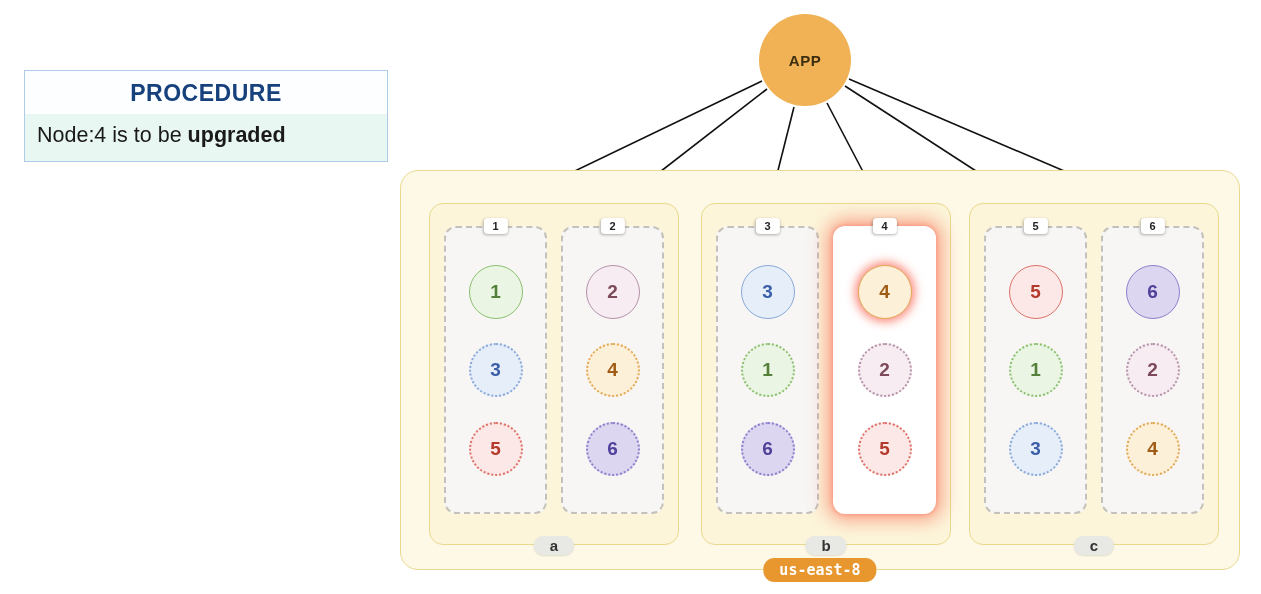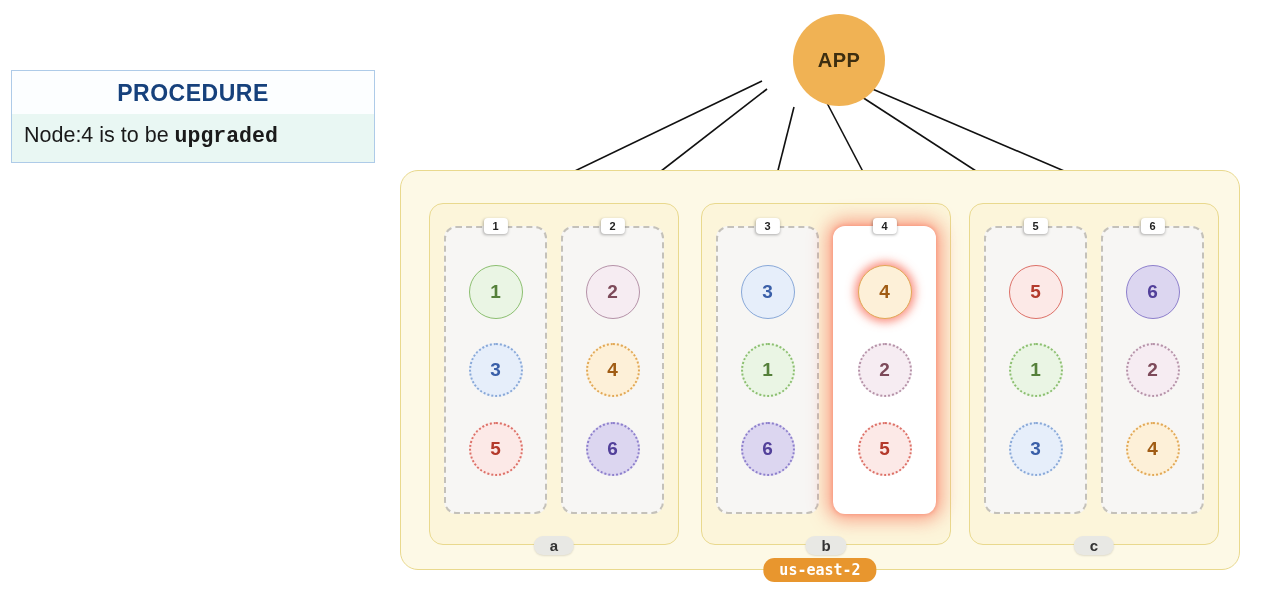--- a/index.html
+++ b/index.html
@@ -1,31 +1,31 @@
 <!DOCTYPE html>
 <html style="--app-fill: #f0b254; --region-bg: #fdf9e6; --region-border: #e9d98e; --region-label-bg: #e8962e; --zone-bg: #fcf5da; --zone-border: #e9d98e; --zone-label-bg: #e8e8e4; --node-border: #c4c1ba; --node-bg: #f7f6f4; --highlight: #f85c46; --procedure-title: #16417c; --procedure-border: #aecbe8; --procedure-body-bg: #e9f7f3; --r1b: #8cbf70; --r1f: #eaf5e4; --r1t: #55803a; --r2b: #b592a8; --r2f: #f6ecf2; --r2t: #7d4a5a; --r3b: #88a8d8; --r3f: #e6eefa; --r3t: #3a5fa8; --r4b: #e2a855; --r4f: #fdf0d8; --r4t: #a05c14; --r5b: #dd7067; --r5f: #fce9e7; --r5t: #b43a2c; --r6b: #8d7fcc; --r6f: #dcd6f0; --r6t: #52409a;"><head>
 <meta charset="utf-8">
 <style>
   html,body{margin:0;padding:0;background:#ffffff;}
   .stage{position:relative;width:1261px;height:594px;background:#ffffff;overflow:hidden;
          font-family:"Liberation Sans",sans-serif;}
   svg.arrows{position:absolute;left:0;top:0;pointer-events:none;}
 
   
-  .app-node{position:absolute;left:793px;top:14px;width:92px;height:92px;border-radius:50%;
+  .app-node{position:absolute;left:759px;top:14px;width:92px;height:92px;border-radius:50%;
             background:var(--app-fill);display:flex;align-items:center;justify-content:center;
-            font-weight:bold;font-size:20px;color:#3d2e10;letter-spacing:.5px;}
+            font-weight:bold;font-size:15px;color:#3d2e10;letter-spacing:.5px;}
 
   
-  .procedure{position:absolute;left:11px;top:70px;width:362px;border:1px solid var(--procedure-border);
+  .procedure{position:absolute;left:24px;top:70px;width:362px;border:1px solid var(--procedure-border);
              background:#86efac;}
   .proc-title{padding:9px 0 7px;text-align:center;font-weight:bold;font-size:23px;
               color:var(--procedure-title);letter-spacing:.5px;background:#fcfeff;}
   .proc-body{background:var(--procedure-body-bg);padding:6px 12px 10px;font-size:21.5px;color:#1a1a1a;line-height:1.45;}
-  .proc-line b{font-weight:bold;font-family:Liberation Mono, monospace;}
+  .proc-line b{font-weight:bold;}
 
   
   .region{position:absolute;left:400px;top:170px;width:840px;height:400px;box-sizing:border-box;
           background:var(--region-bg);border:1.5px solid var(--region-border);border-radius:18px;}
   .region-label{position:absolute;left:50%;bottom:-13px;transform:translateX(-50%);
                 background:var(--region-label-bg);color:#ffffff;font-family:"DejaVu Sans Mono",monospace;
                 font-weight:bold;font-size:15px;padding:3px 16px;border-radius:11px;white-space:nowrap;}
 
   
   .zone{position:absolute;top:32px;width:250px;height:342px;box-sizing:border-box;
@@ -132,16 +132,16 @@
       </div>
       <div class="node">
         <div class="node-badge">6</div>
         <div class="replica leader r6">6</div>
         <div class="replica follower r2">2</div>
         <div class="replica follower r4">4</div>
       </div>
       <div class="zone-label">c</div>
     </div>
 
-    <div class="region-label">us-east-2</div>
+    <div class="region-label">us-east-8</div>
   </div>
 
 </div>
 
 </body></html>

